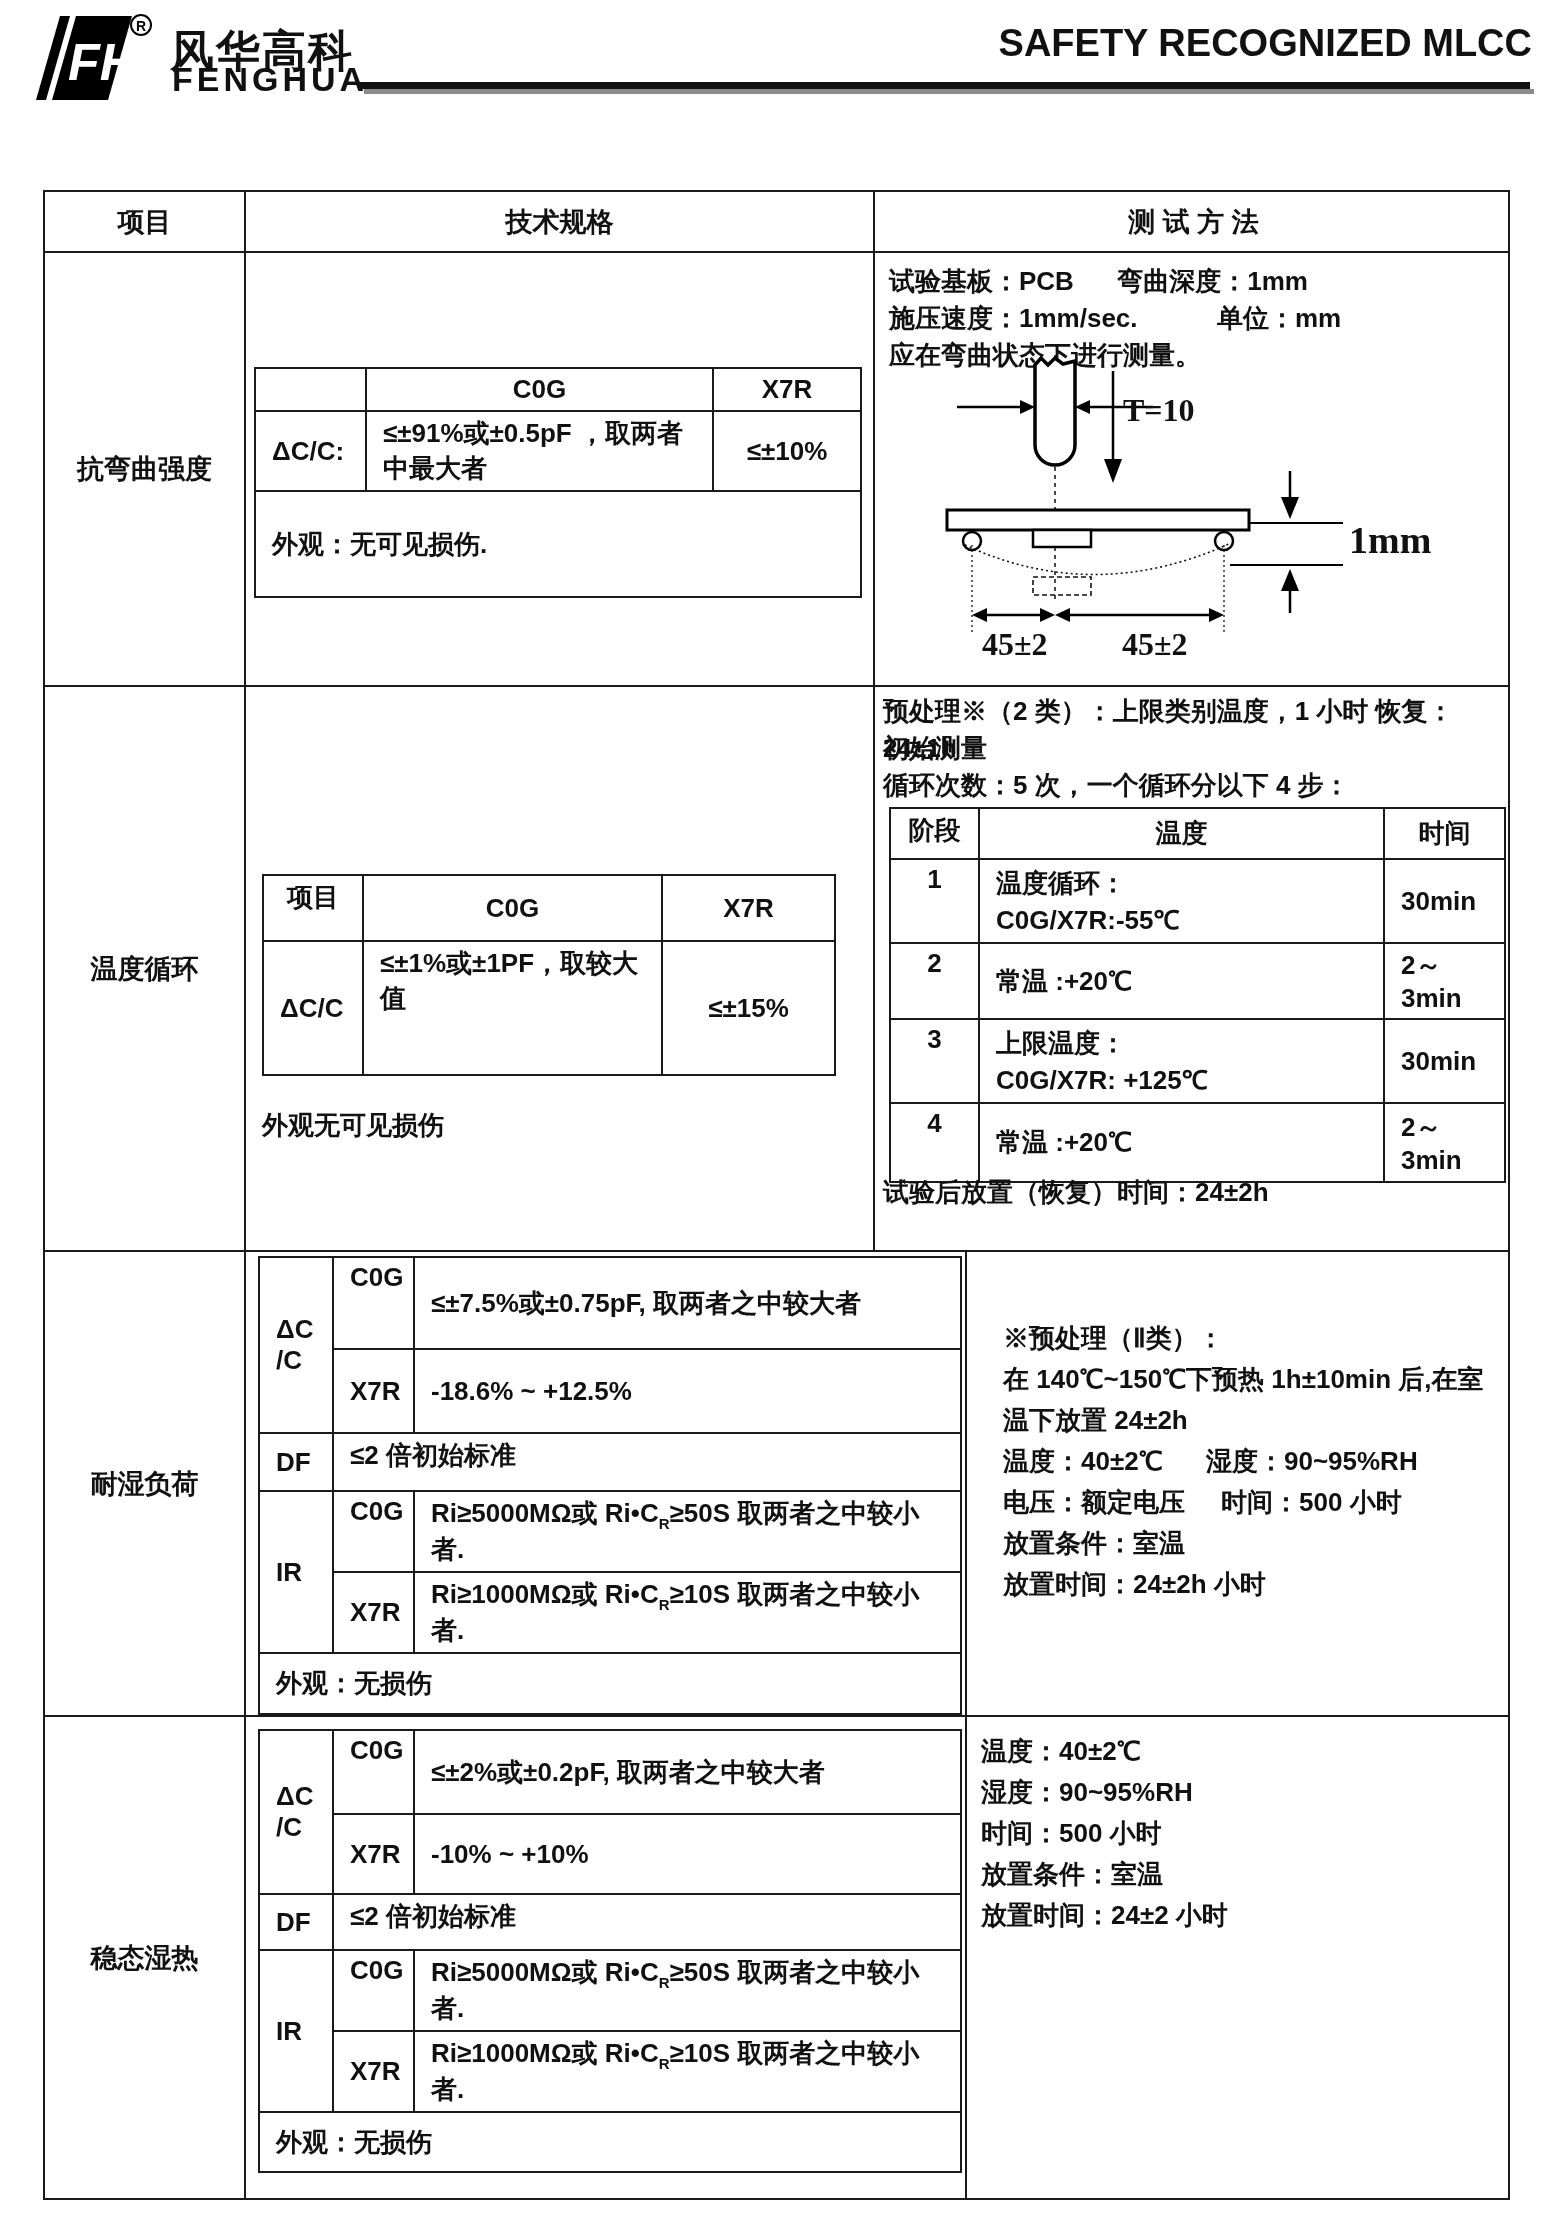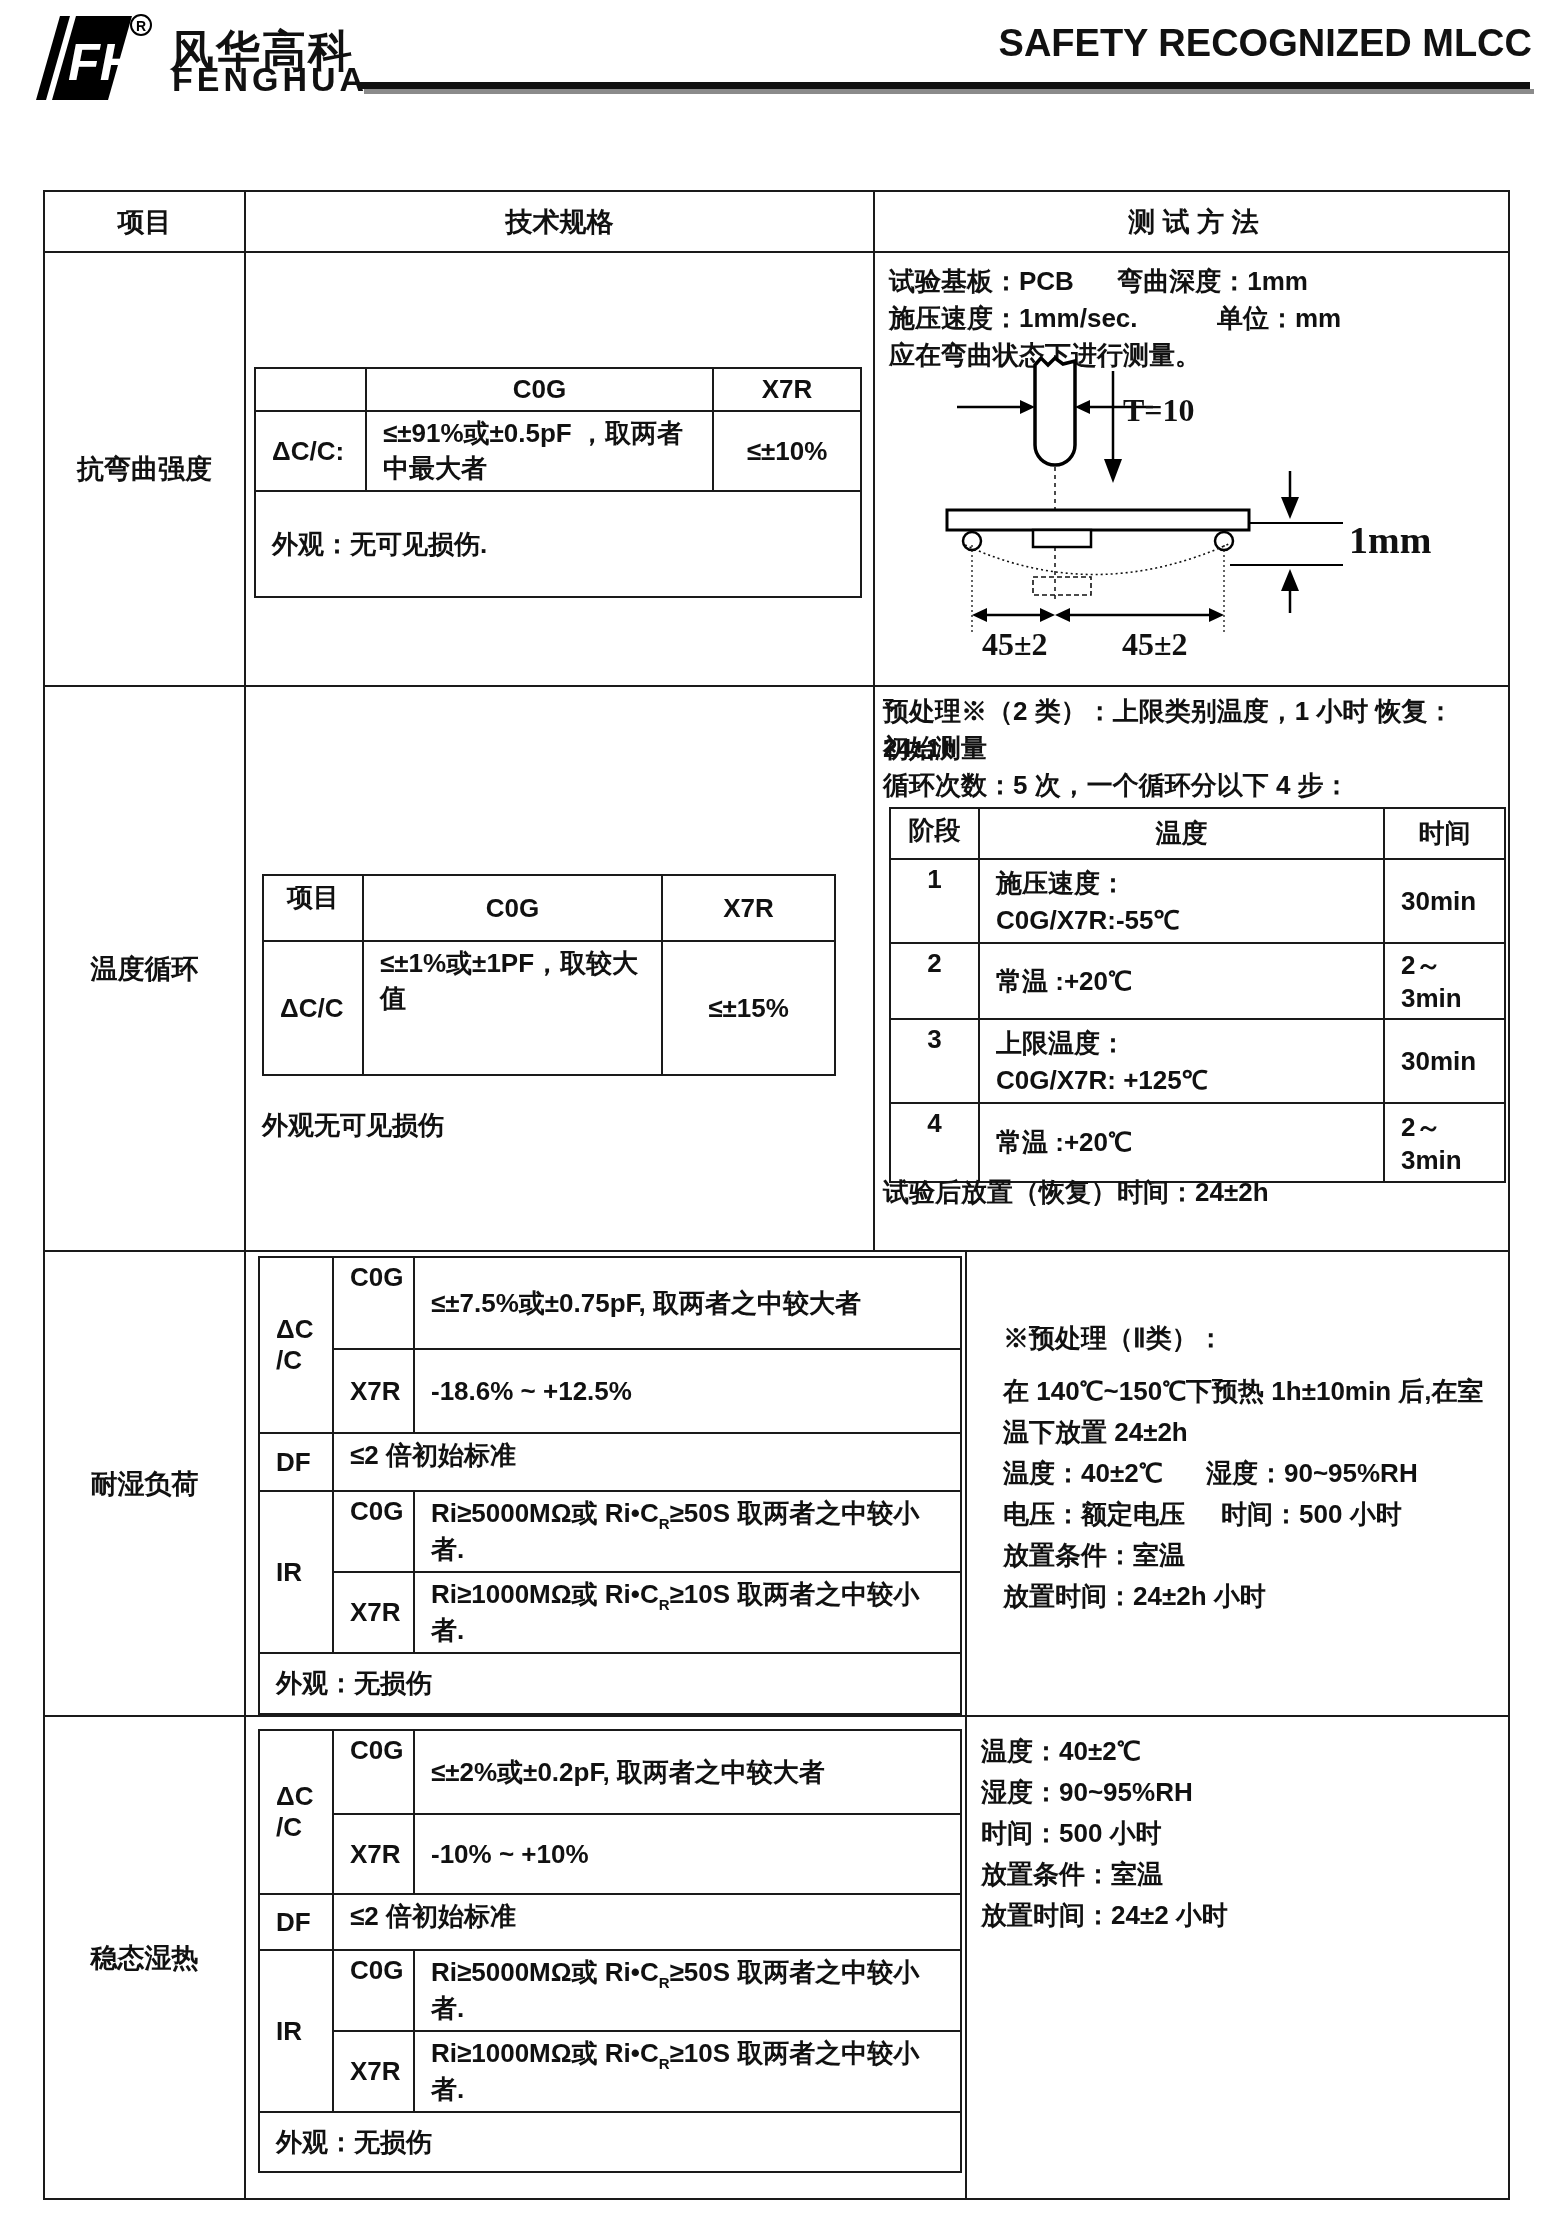--- a/index.html
+++ b/index.html
@@ -185,21 +185,21 @@
               <col style="width:121px">
             </colgroup>
           <tbody>
               <tr style="height:51px">
             <td class="ctr top">阶段</td>
             <td class="ctr">温度</td>
             <td class="ctr">时间</td>
           </tr>
           <tr style="height:84px">
             <td class="ctr top">1</td>
-            <td class="preline">施压速度：
+            <td class="preline">温度循环：
 C0G/X7R:-55℃</td>
             <td>30min</td>
           </tr>
           <tr style="height:60px">
             <td class="ctr top">2</td>
             <td class="preline">常温 :+20℃</td>
             <td>2～3min</td>
           </tr>
           <tr style="height:84px">
             <td class="ctr top">3</td>
@@ -254,21 +254,21 @@
           </tr>
           <tr style="height:61px">
             <td colspan="3">外观：无损伤</td>
           </tr>
         </tbody>
           </table>
       </div>
 
       <div class="cell w3b">
         <div class="abs txt26b" style="left:36px;top:66px;width:500px">
-          <div class="pre" style="margin-bottom:12px">※预处理（Ⅱ类）：</div>
+          <div class="pre" style="">※预处理（Ⅱ类）：</div>
           <div>在 140℃~150℃下预热 1h±10min 后,在室温下放置 24±2h</div>
           <div class="pre">温度：40±2℃      湿度：90~95%RH</div>
           <div class="pre">电压：额定电压     时间：500 小时</div>
           <div>放置条件：室温</div>
           <div>放置时间：24±2h 小时</div>
         </div>
       </div>
     </div>
 
     <div class="trow" style="height:481px">

